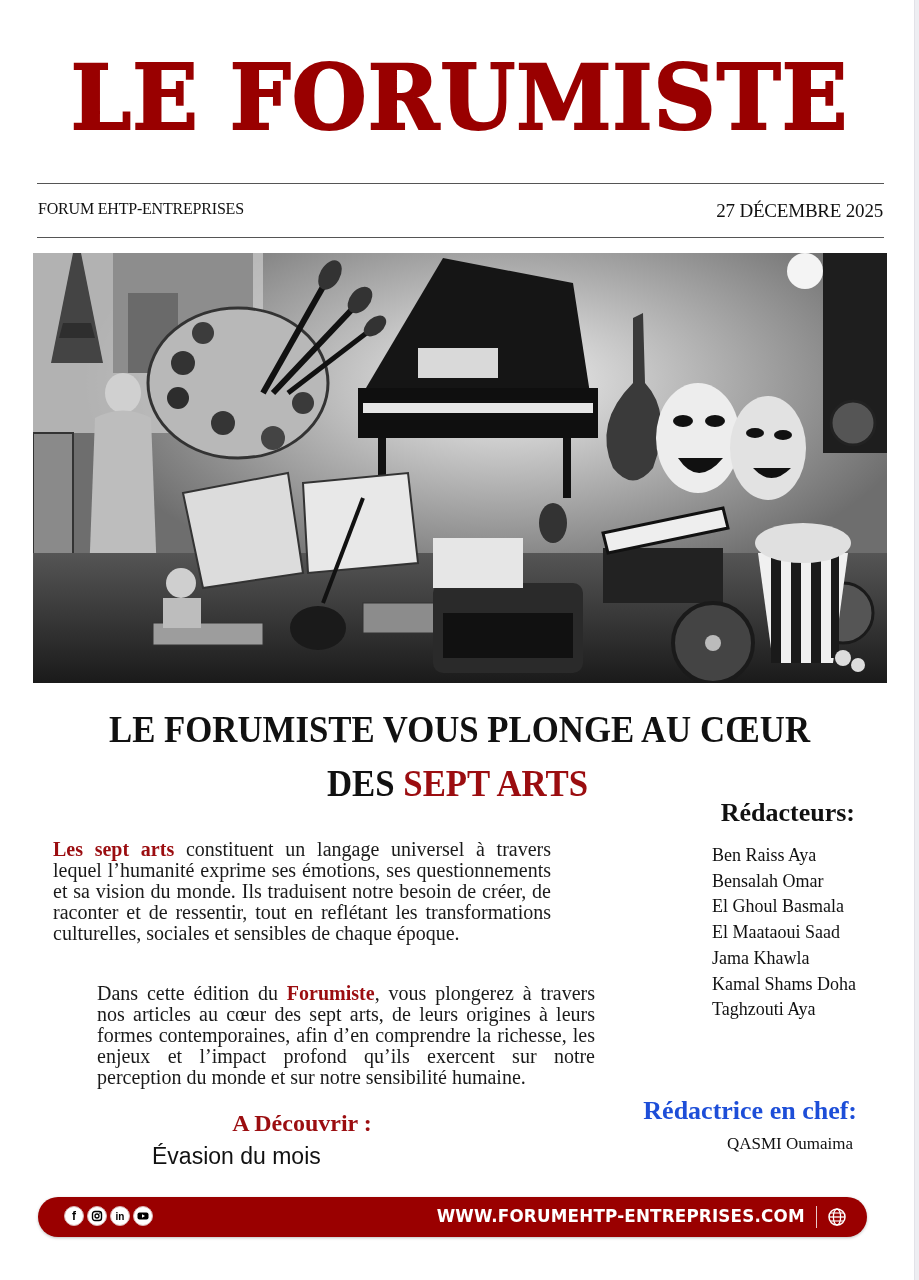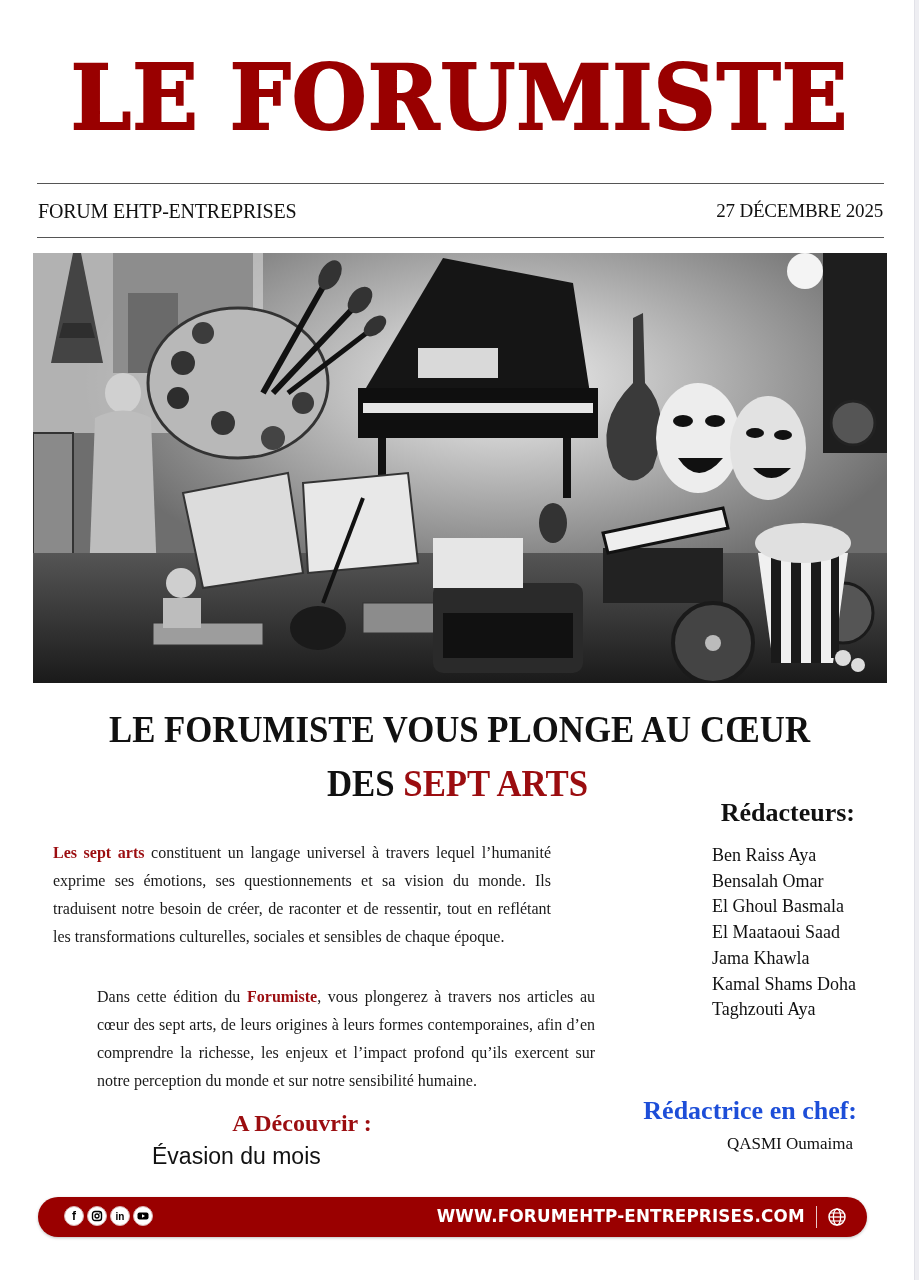--- a/index.html
+++ b/index.html
@@ -14,42 +14,42 @@
       color: #990000; letter-spacing: 1px;
       transform: scaleY(1.05);
       -webkit-text-stroke: 2px #990000;
     }
 
     .rule { position: absolute; left: 37px; width: 847px; height: 1px; background: #555; }
     .rule.top { top: 183px; }
     .rule.bottom { top: 237px; }
 
     .subhead-left, .subhead-right {
-      position: absolute; top: 200px; font-family: "Liberation Serif", serif; font-size: 20px; color: #111; letter-spacing: -0.2px;
+      position: absolute; top: 200px; font-family: "Liberation Serif", serif; font-size: 16px; color: #111; letter-spacing: -0.2px;
     }
     .subhead-left { left: 38px; }
     .subhead-right { right: 36px; font-size: 19px; }
 
     .hero {
       position: absolute; left: 33px; top: 253px; width: 854px; height: 430px; overflow: hidden;
       background: radial-gradient(ellipse at 55% 35%, #d8d8d8 0%, #8a8a8a 35%, #3a3a3a 70%, #111 100%);
     }
     .hero svg { position: absolute; left: 0; top: 0; width: 854px; height: 430px; }
 
     .headline {
       position: absolute; left: 0; width: 919px; text-align: center;
       font-family: "Liberation Serif", serif; font-weight: bold; font-size: 37px; line-height: 44px; color: #111;
       transform: scaleX(0.94);
     }
     .headline.l1 { top: 708px; }
     .headline.l2 { top: 762px; left: -2px; width: 919px; }
     .accent { color: #9b0d10; }
 
     .body-col {
-      position: absolute; left: 53px; width: 498px; font-family: "Liberation Serif", serif; font-size: 16px; line-height: 28px;
+      position: absolute; left: 53px; width: 498px; font-family: "Liberation Serif", serif; font-size: 20px; line-height: 21px;
       text-align: justify; color: #1a1a1a;
     }
     .body-col.p1 { top: 839px; }
     .body-col.p2 { top: 983px; margin-left: 44px; }
     .body-col b { color: #9b0d10; }
 
     .discover-title {
       position: absolute; left: 152px; width: 300px; top: 1110px; text-align: center;
       font-family: "Liberation Serif", serif; font-weight: bold; font-size: 24px; color: #9b0d10;
     }

